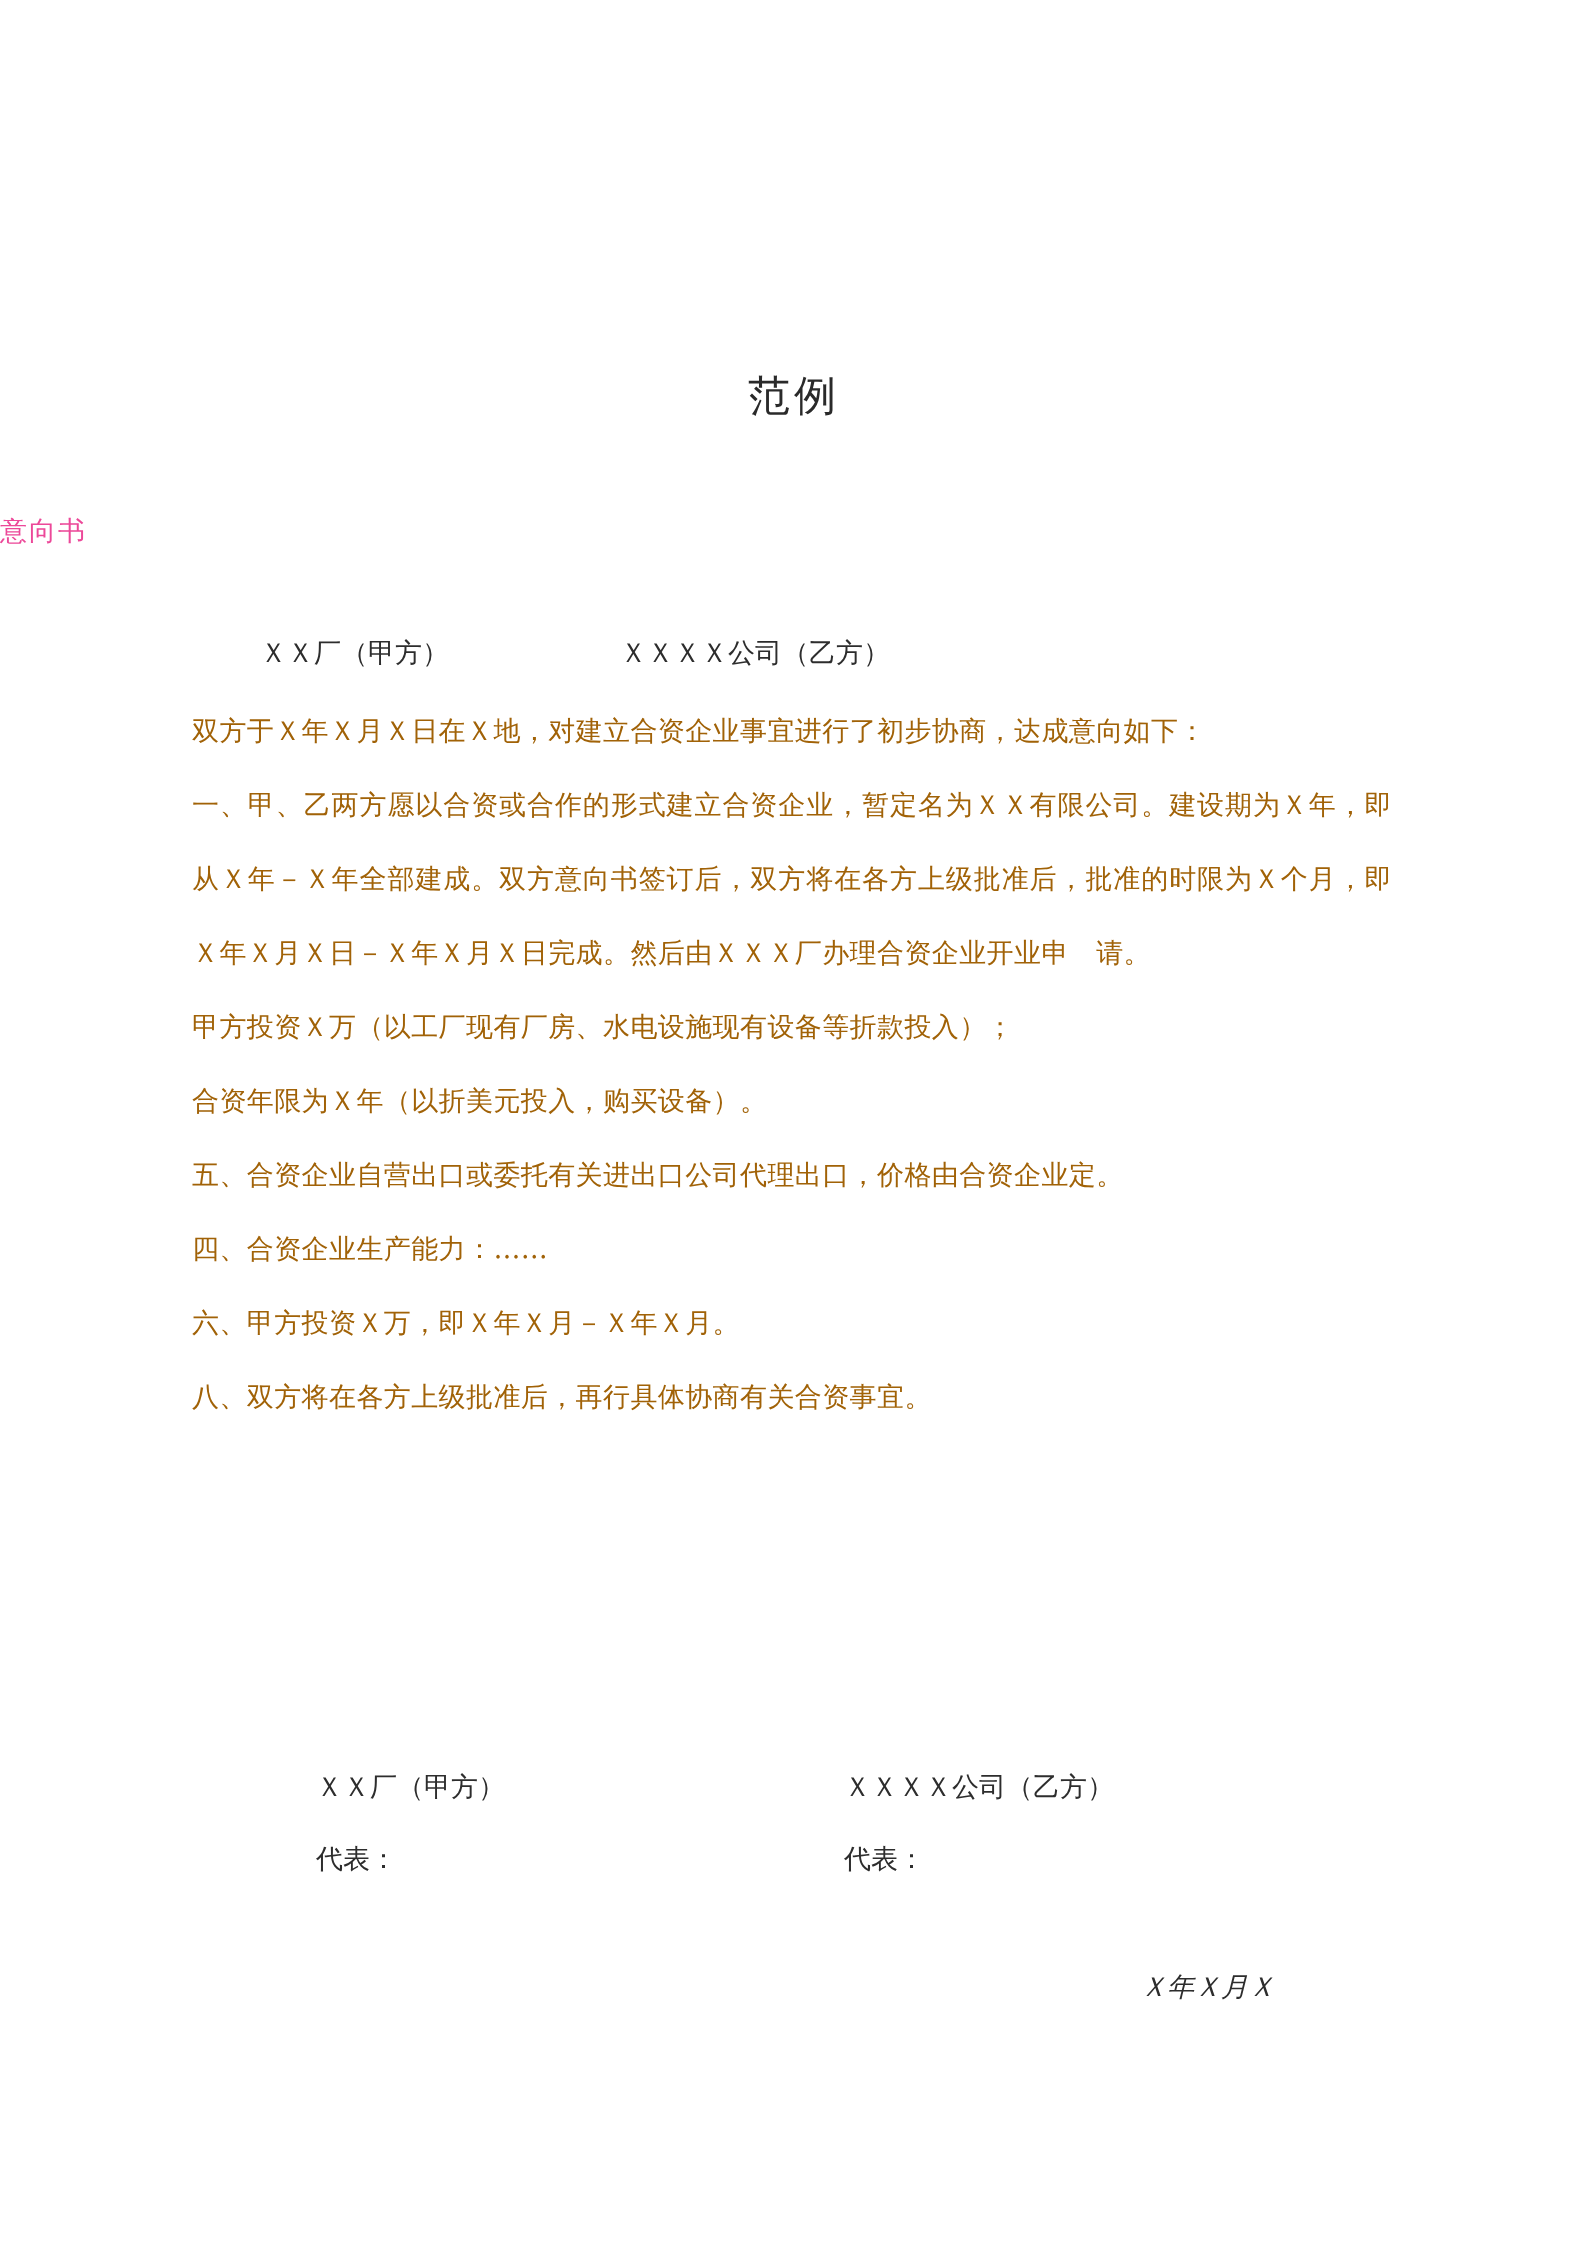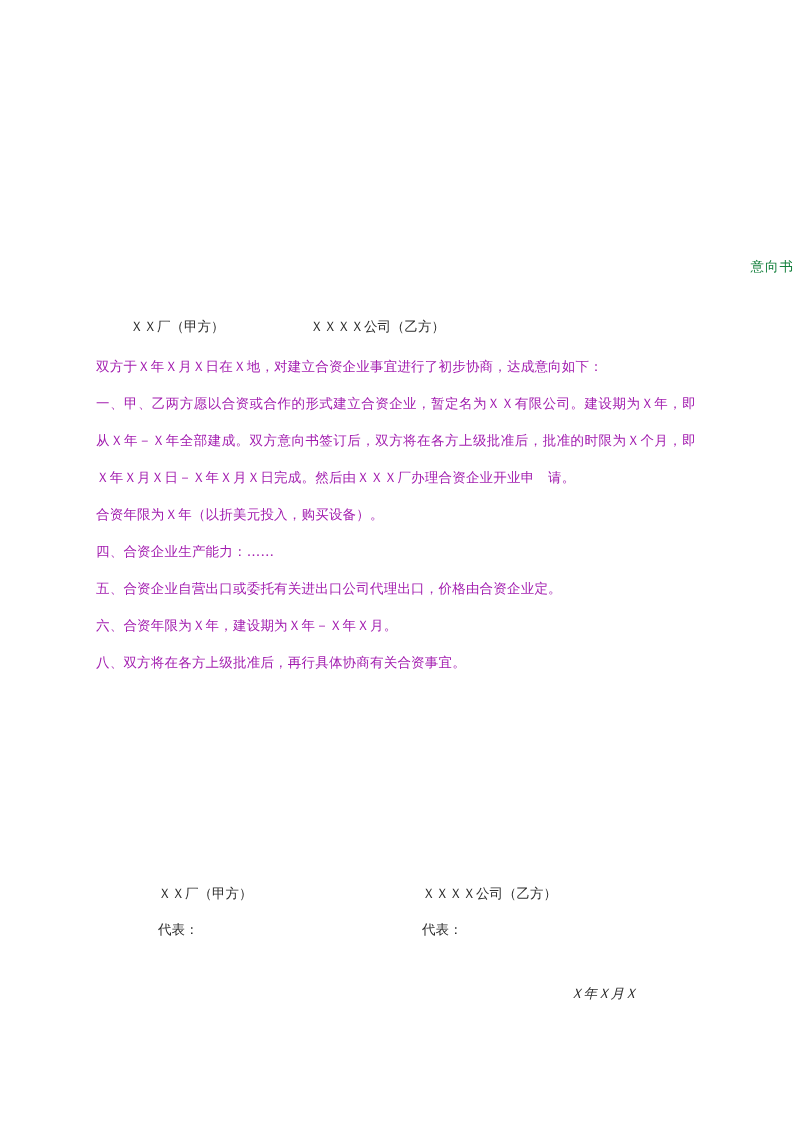--- a/index.html
+++ b/index.html
@@ -30,25 +30,25 @@
     line-height: 1.2;
     letter-spacing: 2px;
     color: #2a2a2a;
     font-weight: normal;
   }
   .doc-subtitle {
     position: absolute;
     left: 0;
     right: 0;
     top: 258px;
-    text-align: right;
+    text-align: left;
     font-size: 13.5px;
     line-height: 1.2;
     letter-spacing: 1px;
-    color: #15803d;
+    color: #ec4899;
   }
 
   
   .body-area {
     position: absolute;
     left: 96px;
     top: 318px;
     width: 612px;
   }
 
@@ -73,21 +73,21 @@
   }
 
   
   p.para {
     margin: 0 12px 0 0;
     padding: 0;
     font-size: 13.5px;
     line-height: 37px;
     text-align: justify;
     text-justify: inter-ideograph;
-    color: #a21caf;
+    color: #a16207;
     letter-spacing: 0.2px;
   }
   p.para.last-justify {
     text-align-last: left;
   }
 
   
   .sig-block {
     position: absolute;
     left: 96px;
@@ -128,44 +128,46 @@
     top: 0;
     white-space: nowrap;
     font-style: italic;
   }
 </style>
 </head>
 <body>
 
 <div class="page">
 
+  <h1 class="doc-title">范例</h1>
 
   <div class="doc-subtitle">意向书</div>
 
   <div class="body-area">
 
     <div class="party-line">
       <span class="party-a">ＸＸ厂（甲方）</span>
       <span class="party-b">ＸＸＸＸ公司（乙方）</span>
     </div>
 
     <p class="para last-justify">双方于Ｘ年Ｘ月Ｘ日在Ｘ地，对建立合资企业事宜进行了初步协商，达成意向如下：</p>
 
     <p class="para last-justify">一、甲、乙两方愿以合资或合作的形式建立合资企业，暂定名为ＸＸ有限公司。建设期为Ｘ年，即从Ｘ年－Ｘ年全部建成。双方意向书签订后，双方将在各方上级批准后，批准的时限为Ｘ个月，即Ｘ年Ｘ月Ｘ日－Ｘ年Ｘ月Ｘ日完成。然后由ＸＸＸ厂办理合资企业开业申　请。</p>
 
 
+    <p class="para last-justify">甲方投资Ｘ万（以工厂现有厂房、水电设施现有设备等折款投入）；</p>
 
     <p class="para last-justify">合资年限为Ｘ年（以折美元投入，购买设备）。</p>
 
 
+    <p class="para last-justify">五、合资企业自营出口或委托有关进出口公司代理出口，价格由合资企业定。</p>
+
     <p class="para last-justify">四、合资企业生产能力：……</p>
 
-    <p class="para last-justify">五、合资企业自营出口或委托有关进出口公司代理出口，价格由合资企业定。</p>
-
-    <p class="para last-justify">六、合资年限为Ｘ年，建设期为Ｘ年－Ｘ年Ｘ月。</p>
+    <p class="para last-justify">六、甲方投资Ｘ万，即Ｘ年Ｘ月－Ｘ年Ｘ月。</p>
 
 
     <p class="para last-justify">八、双方将在各方上级批准后，再行具体协商有关合资事宜。</p>
 
 
   </div>
 
   <div class="sig-block">
     <div class="sig-row">
       <span class="col-a">ＸＸ厂（甲方）</span>

